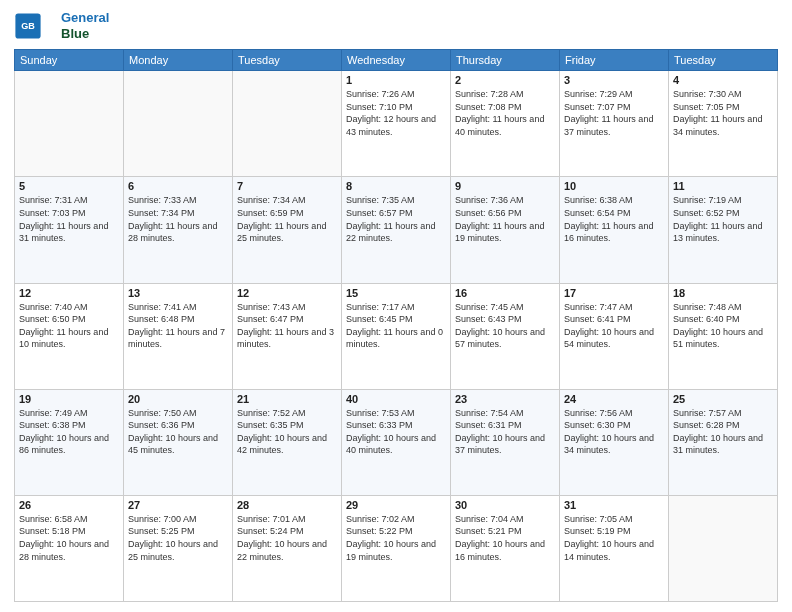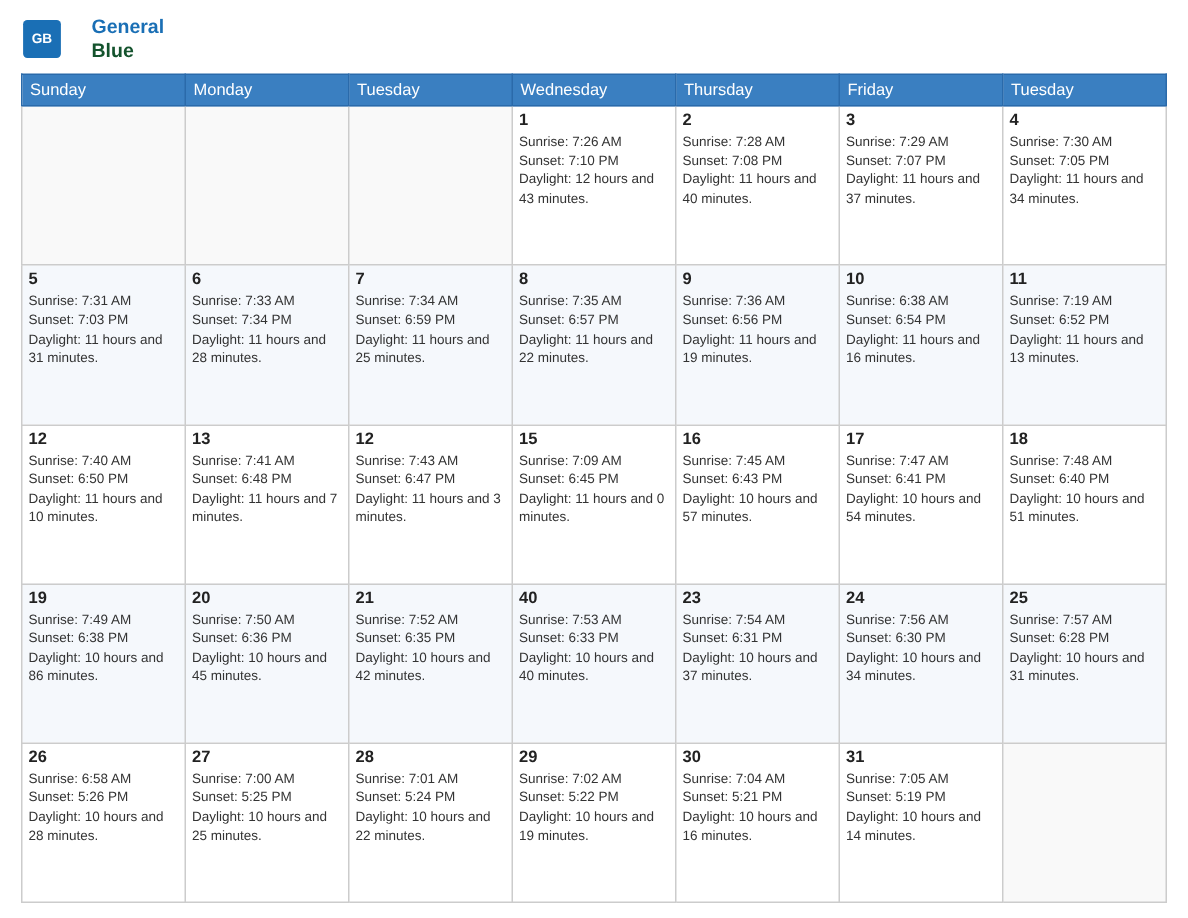--- a/index.html
+++ b/index.html
@@ -213,21 +213,21 @@
             <div class="cell-text">Daylight: 11 hours and 7 minutes.</div>
           </td>
           <td>
             <span class="day-number">12</span>
             <div class="cell-text">Sunrise: 7:43 AM</div>
             <div class="cell-text">Sunset: 6:47 PM</div>
             <div class="cell-text">Daylight: 11 hours and 3 minutes.</div>
           </td>
           <td>
             <span class="day-number">15</span>
-            <div class="cell-text">Sunrise: 7:09 AM</div>
+            <div class="cell-text">Sunrise: 7:17 AM</div>
             <div class="cell-text">Sunset: 6:45 PM</div>
             <div class="cell-text">Daylight: 11 hours and 0 minutes.</div>
           </td>
           <td>
             <span class="day-number">16</span>
             <div class="cell-text">Sunrise: 7:45 AM</div>
             <div class="cell-text">Sunset: 6:43 PM</div>
             <div class="cell-text">Daylight: 10 hours and 57 minutes.</div>
           </td>
           <td>
@@ -284,21 +284,21 @@
             <span class="day-number">25</span>
             <div class="cell-text">Sunrise: 7:57 AM</div>
             <div class="cell-text">Sunset: 6:28 PM</div>
             <div class="cell-text">Daylight: 10 hours and 31 minutes.</div>
           </td>
         </tr>
         <tr>
           <td>
             <span class="day-number">26</span>
             <div class="cell-text">Sunrise: 6:58 AM</div>
-            <div class="cell-text">Sunset: 5:26 PM</div>
+            <div class="cell-text">Sunset: 5:18 PM</div>
             <div class="cell-text">Daylight: 10 hours and 28 minutes.</div>
           </td>
           <td>
             <span class="day-number">27</span>
             <div class="cell-text">Sunrise: 7:00 AM</div>
             <div class="cell-text">Sunset: 5:25 PM</div>
             <div class="cell-text">Daylight: 10 hours and 25 minutes.</div>
           </td>
           <td>
             <span class="day-number">28</span>

